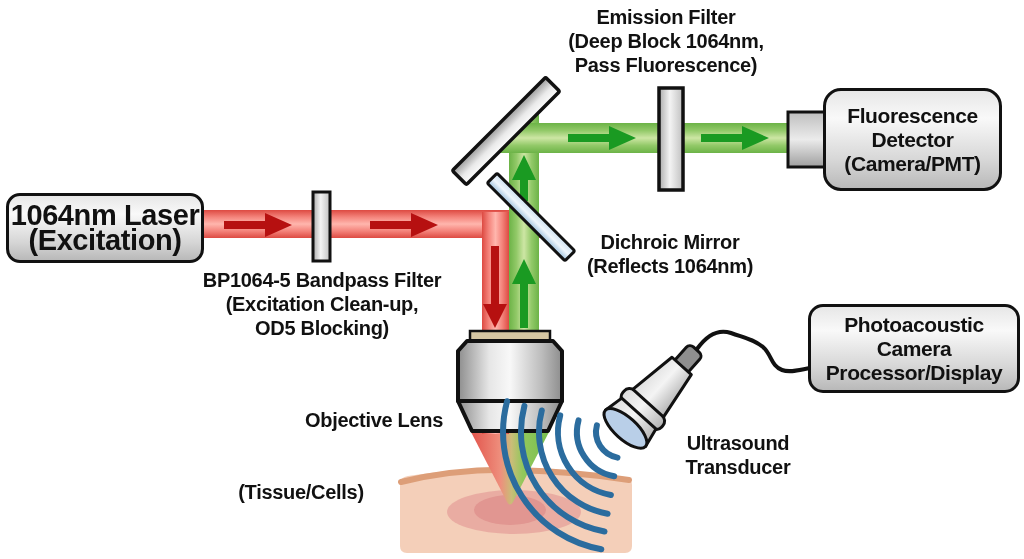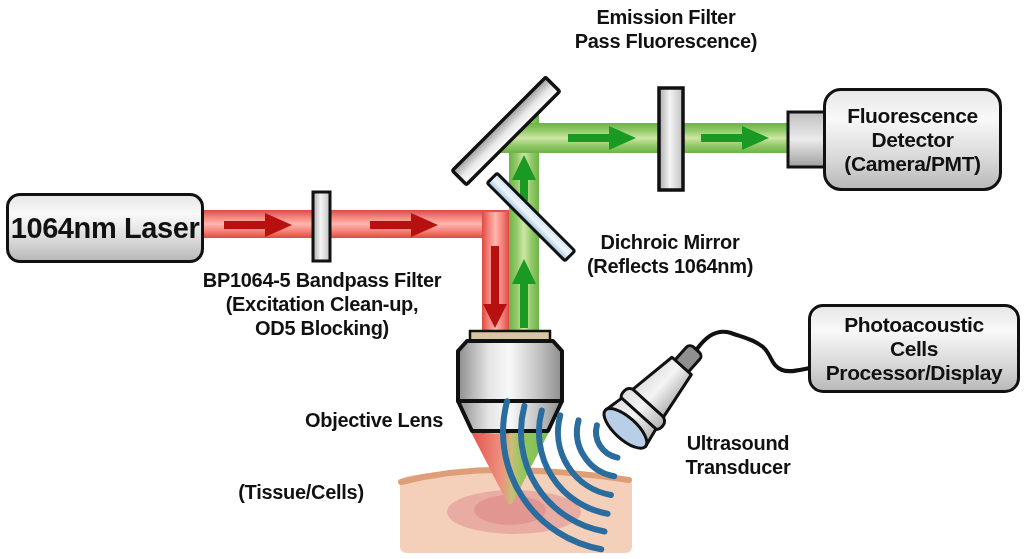--- a/index.html
+++ b/index.html
@@ -160,36 +160,38 @@
       <path d="M 614.2,476.3 A 45 45 0 0 1 578.5,420.4"></path>
       <path d="M 610.9,495.0 A 64 64 0 0 1 560.2,415.4"></path>
       <path d="M 607.6,513.7 A 83 83 0 0 1 541.8,410.5"></path>
       <path d="M 604.5,531.5 A 101 101 0 0 1 524.4,405.9"></path>
       <path d="M 601.3,549.2 A 119 119 0 0 1 507.1,401.2"></path>
     </g>
   </svg>
 
   <div class="eqbox" style="left:6px;top:193px;width:198px;height:70px;border-radius:14px;font-size:29px;line-height:25px;">
     <div>1064nm Laser</div>
+    <div>(Excitation)</div>
   </div>
 
   <div class="eqbox" style="left:823px;top:88px;width:179px;height:103px;border-radius:18px;">
     <div>Fluorescence</div>
     <div>Detector</div>
     <div>(Camera/PMT)</div>
   </div>
 
   <div class="eqbox" style="left:808px;top:304px;width:212px;height:89px;border-radius:15px;">
     <div>Photoacoustic</div>
-    <div>Cells</div>
+    <div>Camera</div>
     <div>Processor/Display</div>
   </div>
 
   <div class="lbl" style="left:666px;top:5px;">
     <div>Emission Filter</div>
+    <div>(Deep Block 1064nm,</div>
     <div>Pass Fluorescence)</div>
   </div>
 
   <div class="lbl" style="left:322px;top:268px;">
     <div>BP1064-5 Bandpass Filter</div>
     <div>(Excitation Clean-up,</div>
     <div>OD5 Blocking)</div>
   </div>
 
   <div class="lbl" style="left:670px;top:230px;">

